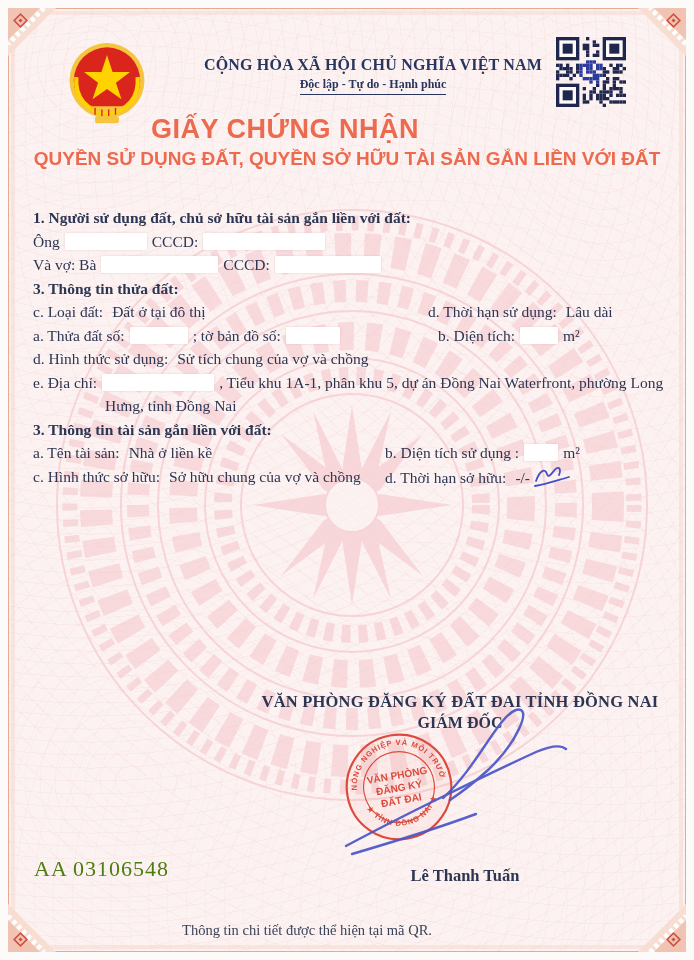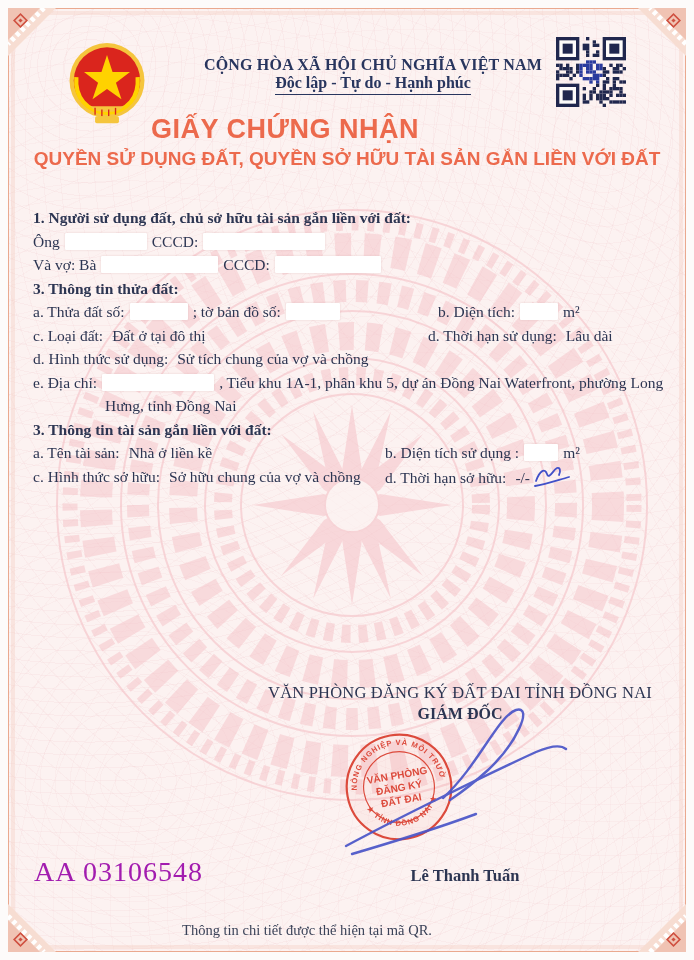--- a/index.html
+++ b/index.html
@@ -19,21 +19,21 @@
   .corner.tr{right:8px;top:8px;transform:rotate(90deg);}
   .corner.br{right:8px;bottom:8px;transform:rotate(180deg);}
   .corner.bl{left:8px;bottom:8px;transform:rotate(270deg);}
 
   .wm{position:absolute;left:45px;top:195px;z-index:1;opacity:.62;pointer-events:none;}
 
   
   .emblem{position:absolute;left:64px;top:38px;width:86px;height:92px;z-index:3;}
   .hdr{position:absolute;left:4px;top:56px;width:694px;text-align:center;z-index:3;padding-left:22px;}
   .country{font-size:16px;font-weight:bold;color:#28355e;letter-spacing:.2px;}
-  .motto{font-size:16px;font-weight:bold;color:#28355e;margin-top:0;display:inline-block;
+  .motto{font-size:12px;font-weight:bold;color:#28355e;margin-top:0;display:inline-block;
          border-bottom:1.5px solid #28355e;padding-bottom:2px;}
   .qr{position:absolute;left:556px;top:37px;width:70px;height:70px;z-index:3;}
 
   .title-main{position:absolute;left:0;top:114px;width:570px;text-align:center;z-index:3;
     font-family:"Liberation Sans",sans-serif;font-weight:bold;font-size:27px;color:#ec6a4d;letter-spacing:.5px;}
   .title-sub{position:absolute;left:0;top:148px;width:694px;text-align:center;z-index:3;
     font-family:"Liberation Sans",sans-serif;font-weight:bold;font-size:19px;color:#ec6a4d;}
 
   
   .body{position:absolute;left:33px;top:206px;width:630px;z-index:3;font-size:15.5px;line-height:23.5px;}
@@ -44,27 +44,27 @@
   .c2.s2a{left:405px;} .c2.s2b{left:395px;} .c2.s3{left:352px;}
   .rbox{display:inline-block;background:#ffffff;height:17px;vertical-align:-3px;border-radius:1px;
         box-shadow:0 0 2px rgba(205,150,150,.45);margin:0 5px;}
   .indent{padding-left:72px;}
   .hand{font-style:italic;color:#4150c8;letter-spacing:1px;}
   .sqg{vertical-align:-6px;margin-left:2px;}
 
   
   .signing{position:absolute;left:240px;top:676px;width:440px;text-align:center;z-index:3;}
   .dateline{font-size:15.5px;}
-  .office{font-size:16.5px;font-weight:normal;margin-top:7px;letter-spacing:.2px;}
+  .office{font-size:16.5px;font-weight:bold;margin-top:16px;letter-spacing:.2px;}
   .role{font-size:16px;font-weight:bold;margin-top:2px;}
   .stamp{position:absolute;left:340px;top:728px;width:118px;height:118px;z-index:2;transform:rotate(-10deg);}
   .sig{position:absolute;left:338px;top:696px;z-index:4;pointer-events:none;}
   .signer{position:absolute;left:340px;top:866px;width:250px;text-align:center;z-index:3;
           font-size:16.5px;font-weight:bold;}
-  .serial{position:absolute;left:34px;top:856px;z-index:3;font-size:28px;color:#a21caf;letter-spacing:1px;}
+  .serial{position:absolute;left:34px;top:856px;z-index:3;font-size:22px;color:#4d7c0f;letter-spacing:1px;}
   .note{position:absolute;left:0;top:922px;width:614px;text-align:center;z-index:3;font-size:14.5px;color:#3a4258;}
 </style>
 </head>
 <body>
 
 <div class="page">
   <div class="paper"></div>
 
   <div class="corner tl"><svg width="48" height="48" viewBox="0 0 48 48">
         <path d="M0,0 L48,0 L0,48 Z" fill="#f7ddd2"></path>
@@ -290,26 +290,26 @@
   <div class="body">
     <div class="row"><b class="h">1. Người sử dụng đất, chủ sở hữu tài sản gắn liền với đất:</b></div>
     <div class="row">
       <span>Ông</span><span class="rbox" style="width:82px;"></span><span>CCCD:</span><span class="rbox" style="width:122px;"></span>
     </div>
     <div class="row">
       <span>Và vợ: Bà</span><span class="rbox" style="width:117px;"></span><span>CCCD:</span><span class="rbox" style="width:106px;"></span>
     </div>
     <div class="row"><b class="h">3. Thông tin thửa đất:</b></div>
     <div class="row">
+      <span>c. Loại đất:</span><span class="val">Đất ở tại đô thị</span>
+      <span class="c2 s2b"><span>d. Thời hạn sử dụng:</span><span class="val">Lâu dài</span></span>
+    </div>
+    <div class="row">
       <span>a. Thửa đất số:</span><span class="rbox" style="width:58px;"></span><span>; tờ bản đồ số:</span><span class="rbox" style="width:54px;"></span>
       <span class="c2 s2a"><span>b. Diện tích:</span><span class="rbox" style="width:38px;"></span><span>m²</span></span>
-    </div>
-    <div class="row">
-      <span>c. Loại đất:</span><span class="val">Đất ở tại đô thị</span>
-      <span class="c2 s2b"><span>d. Thời hạn sử dụng:</span><span class="val">Lâu dài</span></span>
     </div>
     <div class="row">
       <span>d. Hình thức sử dụng:</span><span class="val">Sử tích chung của vợ và chồng</span>
     </div>
     <div class="row">
       <span>e. Địa chỉ:</span><span class="rbox" style="width:112px;"></span><span>, Tiểu khu 1A-1, phân khu 5, dự án Đồng Nai Waterfront, phường Long</span>
     </div>
     <div class="row indent">
       <span>Hưng, tỉnh Đồng Nai</span>
     </div>

